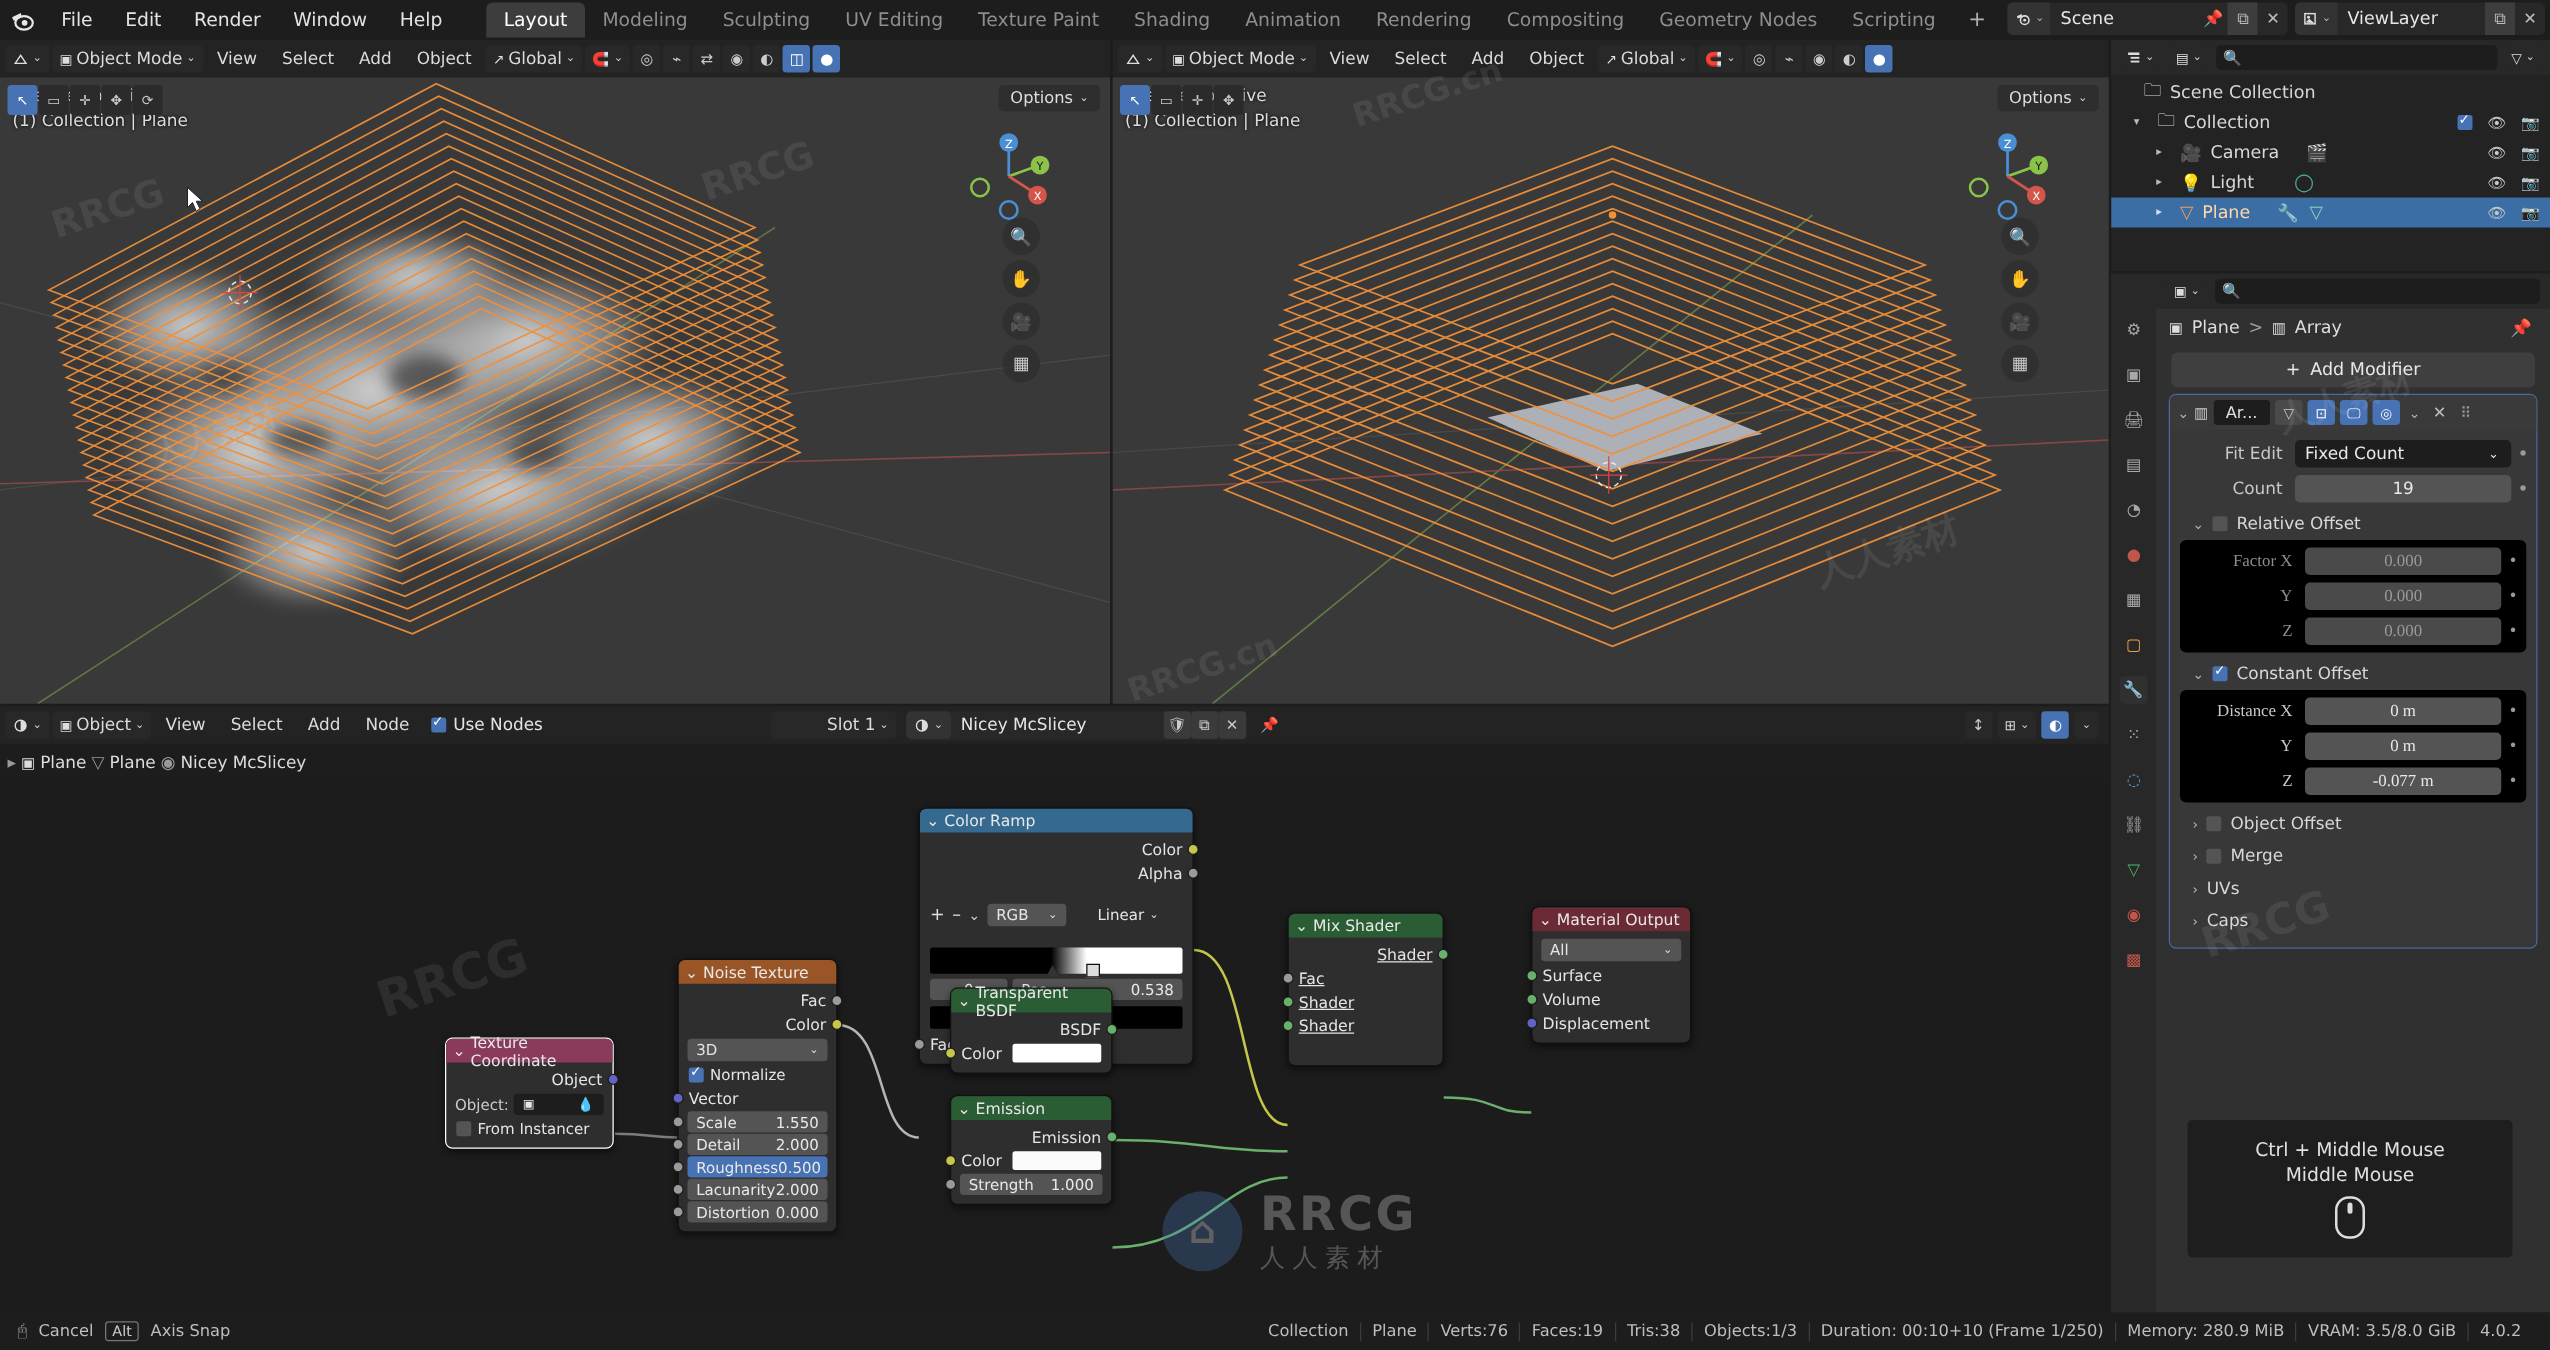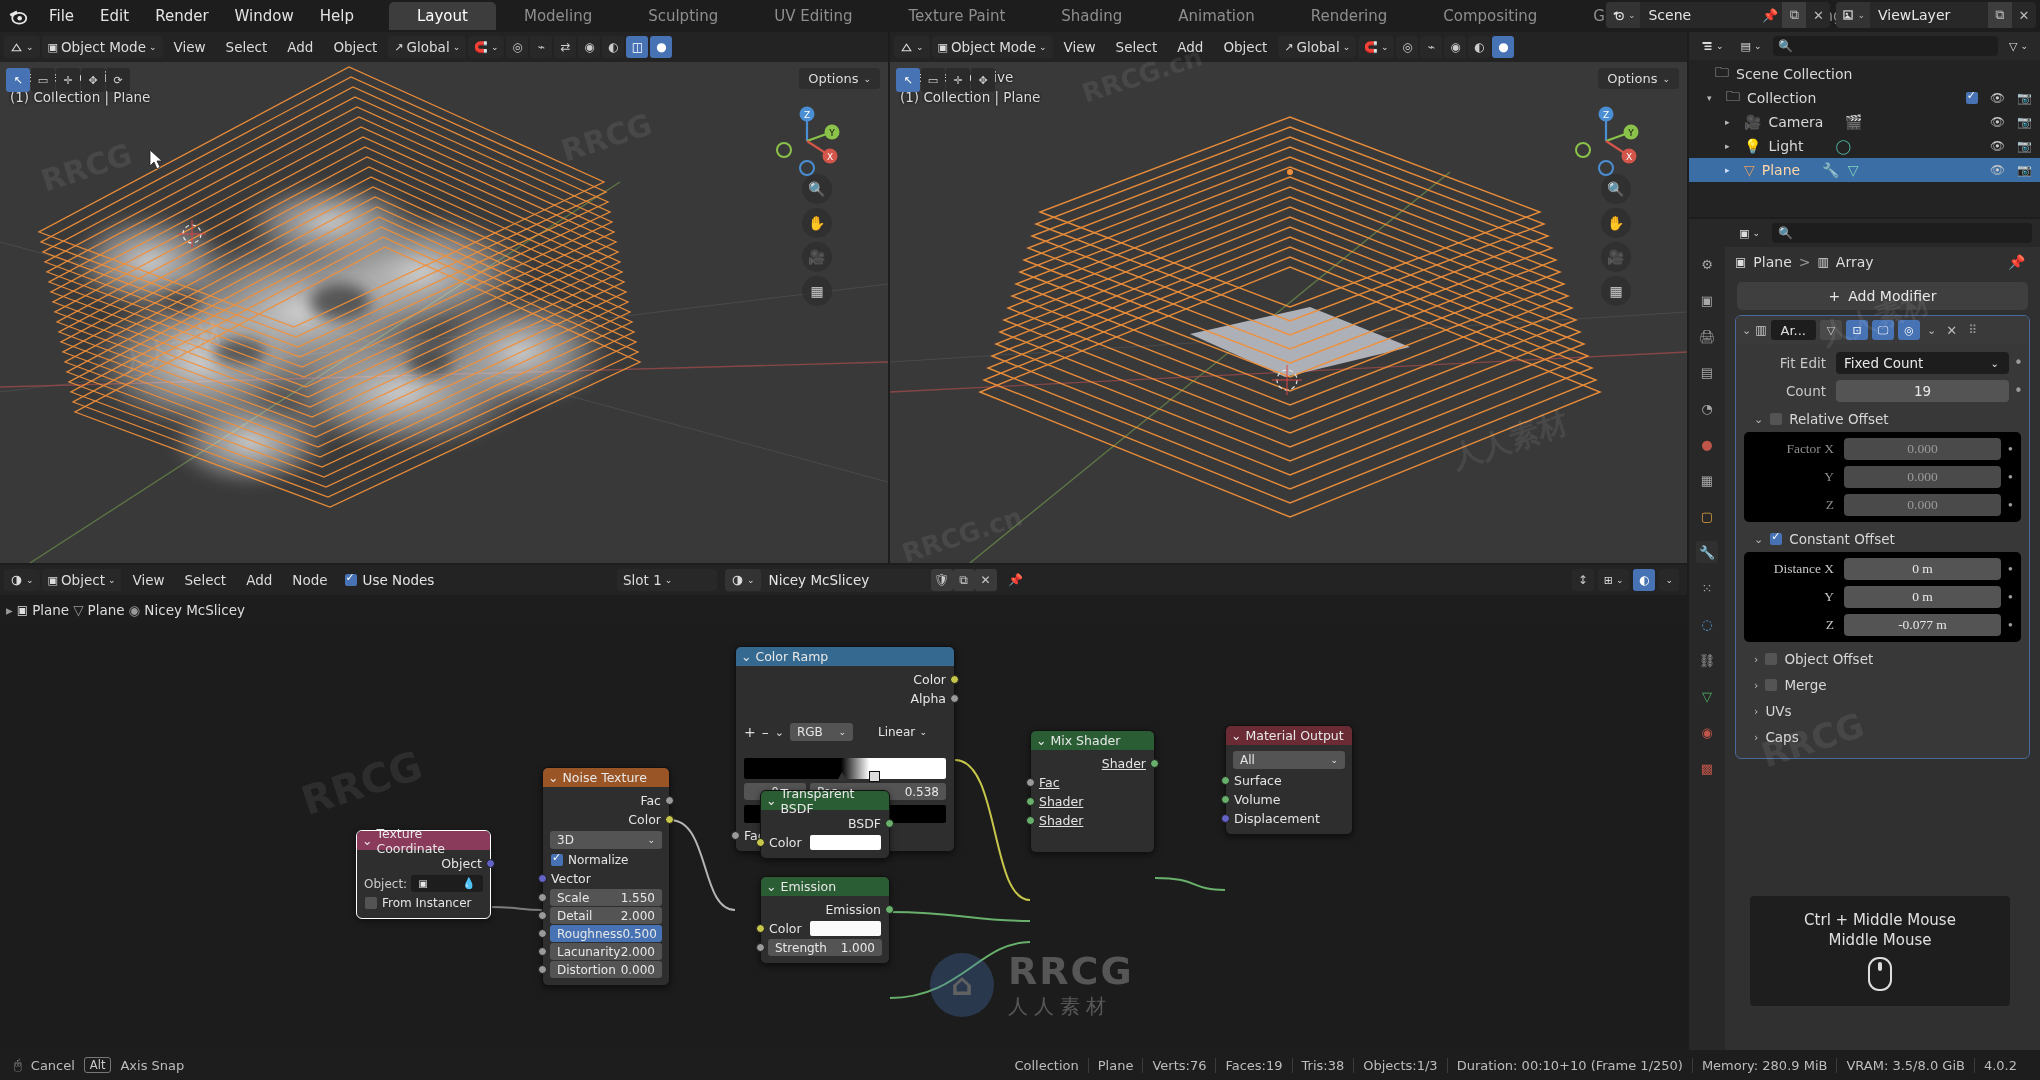--- a/index.html
+++ b/index.html
@@ -7,21 +7,21 @@
     font-family:"DejaVu Sans", sans-serif; color:#e5e5e5; }
   .app { position:relative; width:2040px; height:1080px; }
 
   
   .topbar { position:absolute; left:0; top:0; width:2040px; height:32px;
     background:#1d1d1d; display:flex; align-items:center; }
   .blender-logo { width:34px; height:32px; display:flex; align-items:center; justify-content:center; }
   .tb-menu { display:flex; align-items:center; gap:0px; margin-left:2px; }
   .tb-menu span { font-size:15px; color:#e3e3e3; padding:4px 13px; border-radius:3px; }
   .wstabs { display:flex; align-items:center; margin-left:22px; gap:0; }
-  .wstab { font-size:15px; color:#8e8e8e; padding:5px 28px; border-radius:5px 5px 0 0; }
+  .wstab { font-size:15px; color:#8e8e8e; padding:5px 14px; border-radius:5px 5px 0 0; }
   .wstab.active { background:#3d3d3d; color:#fff; }
   .wsplus { color:#b0b0b0; font-size:17px; padding:3px 12px; }
   .topright { position:absolute; right:4px; top:2px; display:flex; align-items:center; gap:6px; }
   .scene-field { display:flex; align-items:center; background:#282828; border-radius:4px; height:26px; }
   .sf-icon { display:flex; align-items:center; gap:2px; background:#333; height:26px; padding:0 5px; border-radius:4px 0 0 4px;}
   .sf-name { font-size:14px; padding:0 10px 0 8px; min-width:118px; color:#e6e6e6; }
   .sf-btn { width:24px; height:26px; display:flex; align-items:center; justify-content:center; color:#bbb; font-size:13px; }
   .sf-btn.act { background:#3d3d3d; }
 
   
@@ -471,21 +471,21 @@
       </div>
       <span class="vh-txt">View</span>
       <span class="vh-txt">Select</span>
       <span class="vh-txt">Add</span>
       <span class="vh-txt">Node</span>
       <div style="display:flex;align-items:center;gap:6px;margin-left:6px;">
         <span class="cbx on"></span>
         <span style="font-size:13.5px;">Use Nodes</span>
       </div>
       <div style="position:absolute;left:617px;display:flex;align-items:center;gap:8px;">
-        <div class="vh-btn" style="width:100px;justify-content:flex-start;">
+        <div class="vh-btn" style="width:100px;justify-content:flex-end;">
           <span>Slot 1</span>
             <span style="font-size:9px;">⌄</span>
         </div>
         <div style="display:flex;align-items:center;background:#282828;border-radius:4px;height:23px;">
           <div class="vh-btn" style="background:#333;">
             <svg width="13" height="13" viewBox="0 0 24 24">
                 <circle cx="12" cy="12" r="8" fill="none" stroke="#ddd" stroke-width="2"></circle>
                 <path d="M12 4 A8 8 0 0 1 12 20 Z" fill="#ddd"></path>
               </svg>
               <span style="font-size:9px;">⌄</span>

